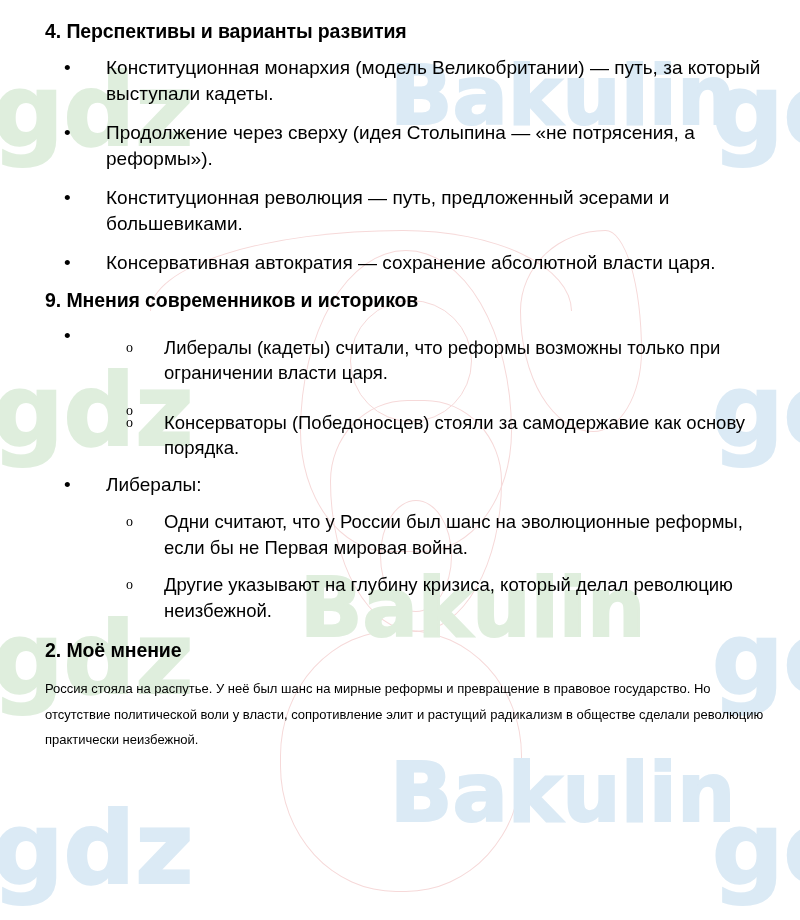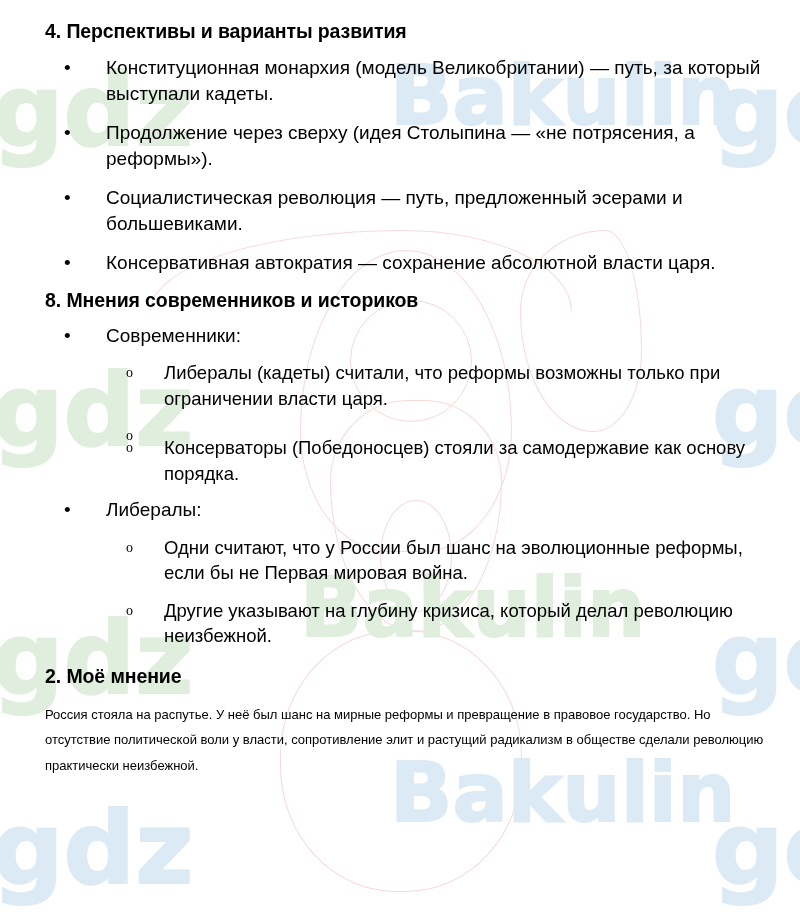--- a/index.html
+++ b/index.html
@@ -156,38 +156,38 @@
   <ul class="bullet-list">
     <li class="bullet-item">
       <span class="marker">•</span><span class="lead">Конституционная монархия</span><span> (модель Великобритании) — путь, за который выступали кадеты.</span>
     </li>
     <div class="sp-item"></div>
     <li class="bullet-item">
       <span class="marker">•</span><span class="lead">Продолжение через сверху</span><span> (идея Столыпина — «не потрясения, а реформы»).</span>
     </li>
     <div class="sp-item"></div>
     <li class="bullet-item">
-      <span class="marker">•</span><span class="lead">Социалистическая революция</span><span> — путь, предложенный эсерами и большевиками.</span>
+      <span class="marker">•</span><span class="lead">Конституционная революция</span><span> — путь, предложенный эсерами и большевиками.</span>
     </li>
     <div class="sp-item"></div>
     <li class="bullet-item">
       <span class="marker">•</span><span class="lead">Консервативная автократия</span><span> — сохранение абсолютной власти царя.</span>
     </li>
   </ul>
 
   <div class="sp-list-h5"></div>
 
-  <h2 class="section-heading">8. Мнения современников и историков</h2>
+  <h2 class="section-heading">9. Мнения современников и историков</h2>
 
   <div class="sp-h5-list"></div>
 
   <ul class="bullet-list">
 
     <li class="bullet-item">
-      <span class="marker">•</span><span class="lead">Современники:</span>
+      <span class="marker">•</span>
     </li>
     <div class="sp-sub"></div>
     <ul class="bullet-list">
       <li class="sub-item">
         <span class="marker">o</span><span>Либералы (кадеты) считали, что реформы возможны только при ограничении власти царя.</span>
       </li>
       <div class="sp-sub"></div>
       <li class="sub-item">
         <span class="marker">o</span>
       </li>

